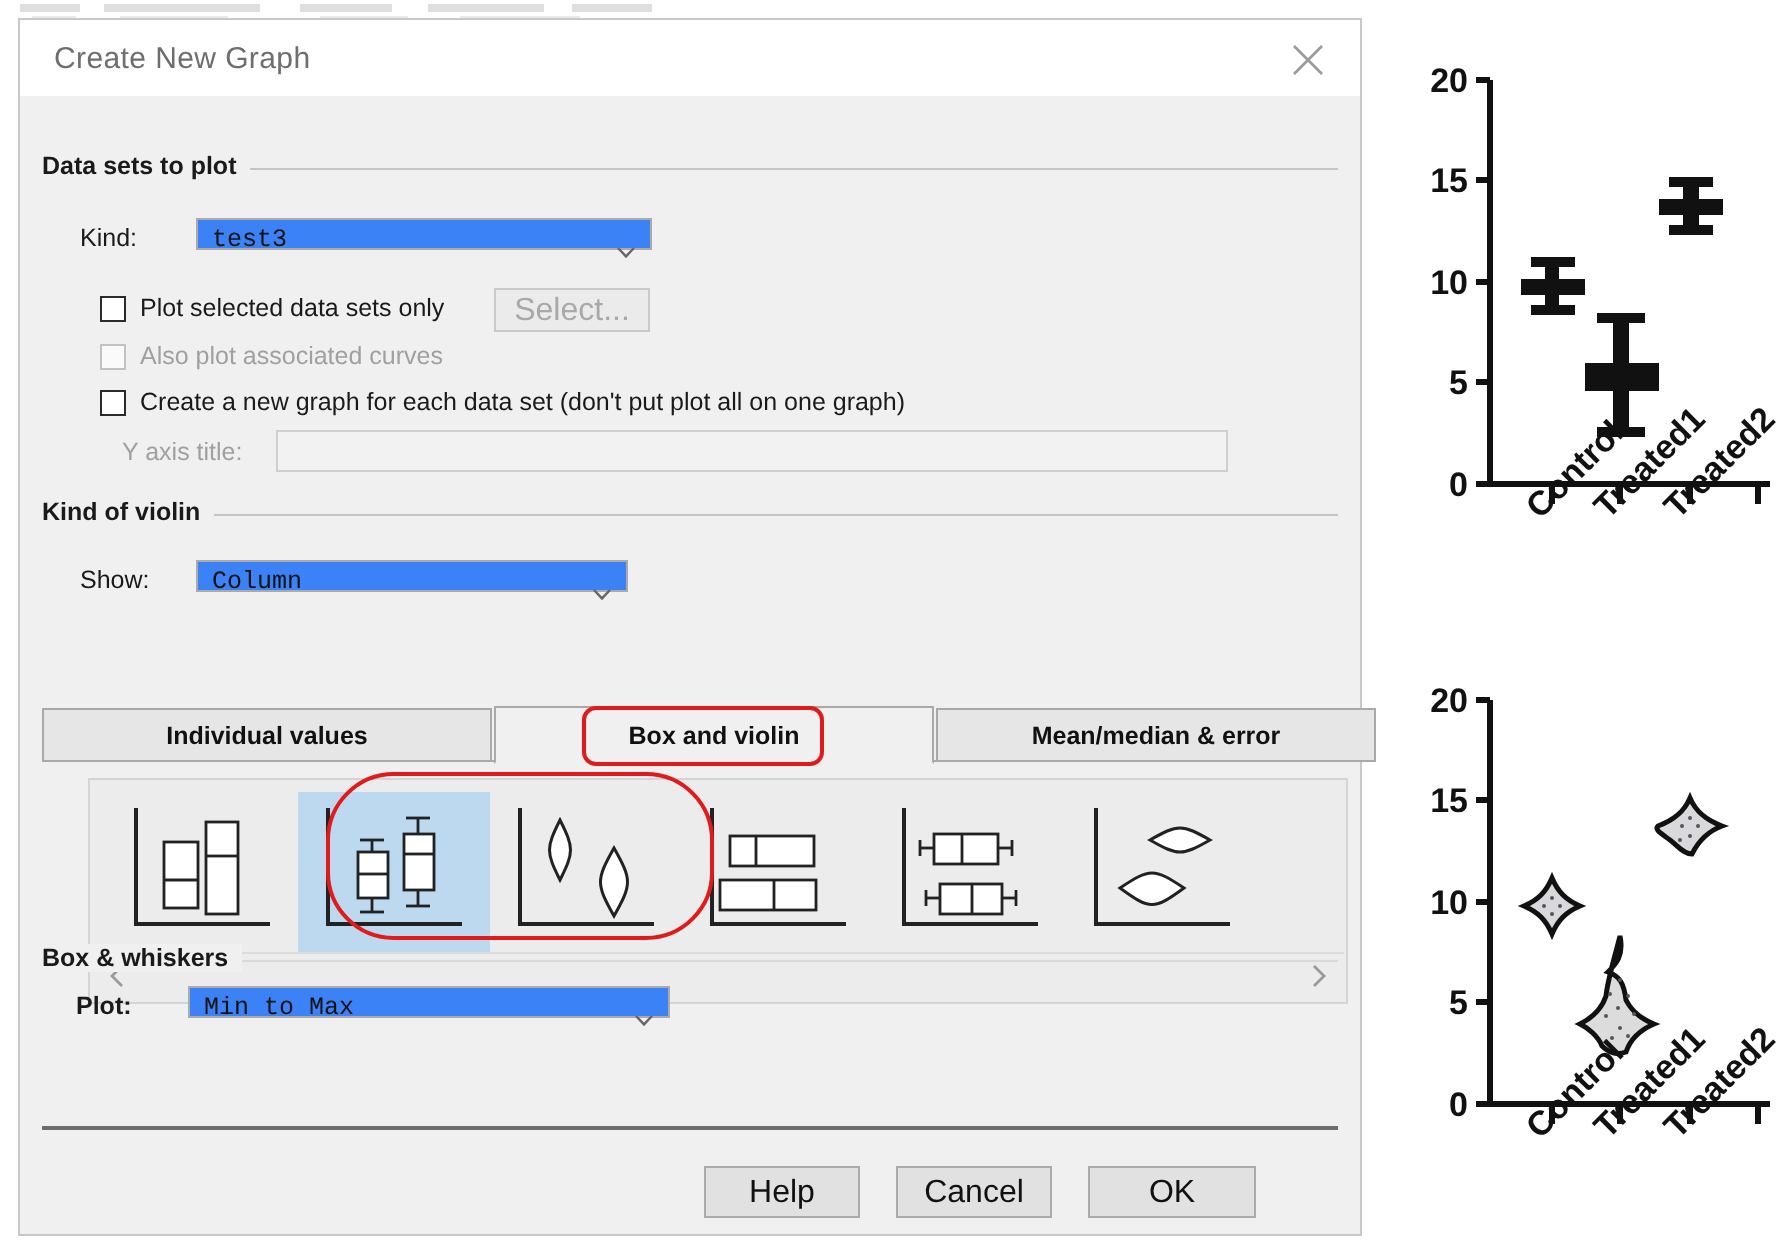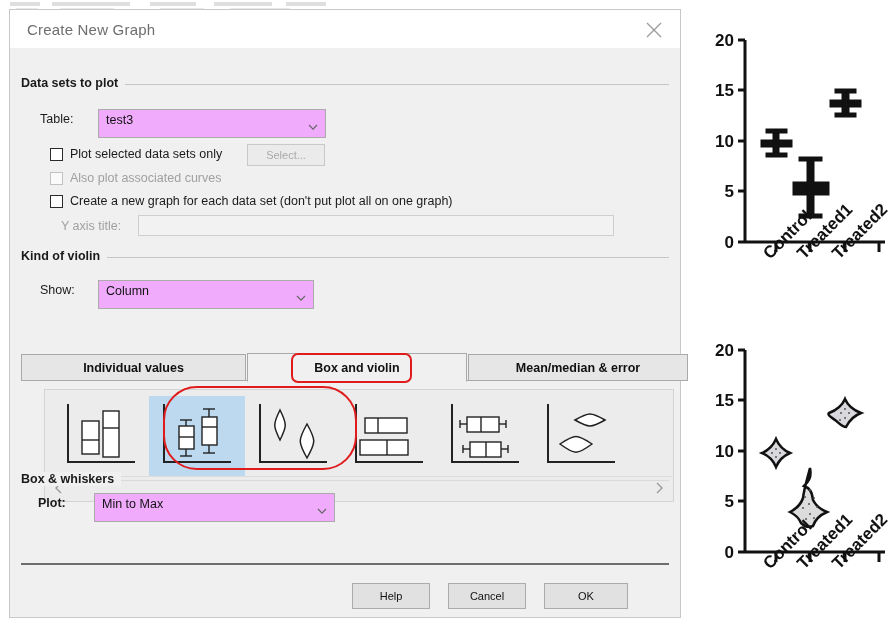--- a/index.html
+++ b/index.html
@@ -59,22 +59,22 @@
   }
   .grp .rule {
     position:absolute; left:0; right:0; top:8px; height:1px; background:#c5c5c5;
   }
 
   .lbl { position:absolute; font-size:12.5px; color:#1a1a1a; white-space:nowrap; }
   .lbl.dim { color:#a0a0a0; }
 
   
   .combo {
-    position:absolute; height:29px; background:#f0abfc;
-    border:1px solid #ababab; box-sizing:border-box; cursor:pointer;
+    position:absolute; height:16px; background:#3b82f6;
+    border:1px solid #ababab; box-sizing:border-box; cursor:pointer;font-family:Liberation Mono, monospace;
   }
   .combo .val {
     position:absolute; left:7px; top:3px; font-size:12.5px; color:#111;
     white-space:nowrap;
   }
   .combo .chev {
     position:absolute; right:8px; top:7px; width:9px; height:6px;
   }
 
   
@@ -84,21 +84,21 @@
     background:#fff; border:1px solid #2b2b2b; box-sizing:border-box; cursor:pointer;
   }
   .cbox.dis { border-color:#c2c2c2; background:#fafafa; }
   .cbrow .cl { position:absolute; left:20px; top:-1px; font-size:12.5px; color:#1a1a1a; white-space:nowrap; }
   .cbrow .cl.dim { color:#a0a0a0; }
 
   
   .btn {
     position:absolute; background:#e1e1e1; border:1px solid #ababab;
     box-sizing:border-box; cursor:pointer; text-align:center;
-    font-size:11px; color:#111;
+    font-size:16px; color:#111;
   }
   .btn.dis { color:#a9a9a9; background:#ebebeb; border-color:#c9c9c9; }
   .btn span { display:block; }
 
   
   .tfield {
     position:absolute; background:#f2f2f2; border:1px solid #cfcfcf;
     box-sizing:border-box;
   }
 
@@ -181,21 +181,21 @@
       </div>
     </div>
 
     <div class="body-area">
 
       <div class="grp" style="top:28px;">
         <div class="rule"></div>
         <div class="cap">Data sets to plot</div>
       </div>
 
-      <div class="lbl" style="left:30px; top:64px;">Table:</div>
+      <div class="lbl" style="left:30px; top:64px;">Kind:</div>
       <div class="combo" style="left:88px; top:61px; width:228px;">
         <div class="val">test3</div>
         <div class="chev">
           <svg width="10" height="7" viewBox="0 0 10 7">
               <path d="M1 1 L5 5.2 L9 1" fill="none" stroke="#666" stroke-width="1.2"></path>
             </svg>
         </div>
       </div>
 
       <div class="cbrow" style="left:40px; top:100px;">

